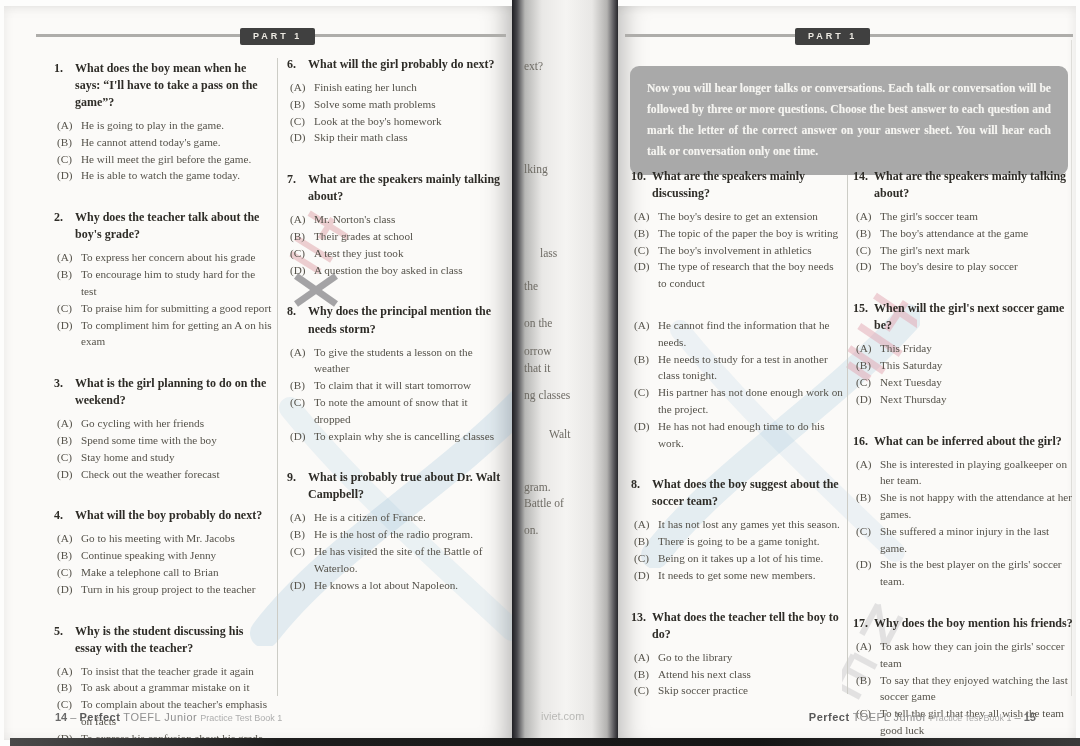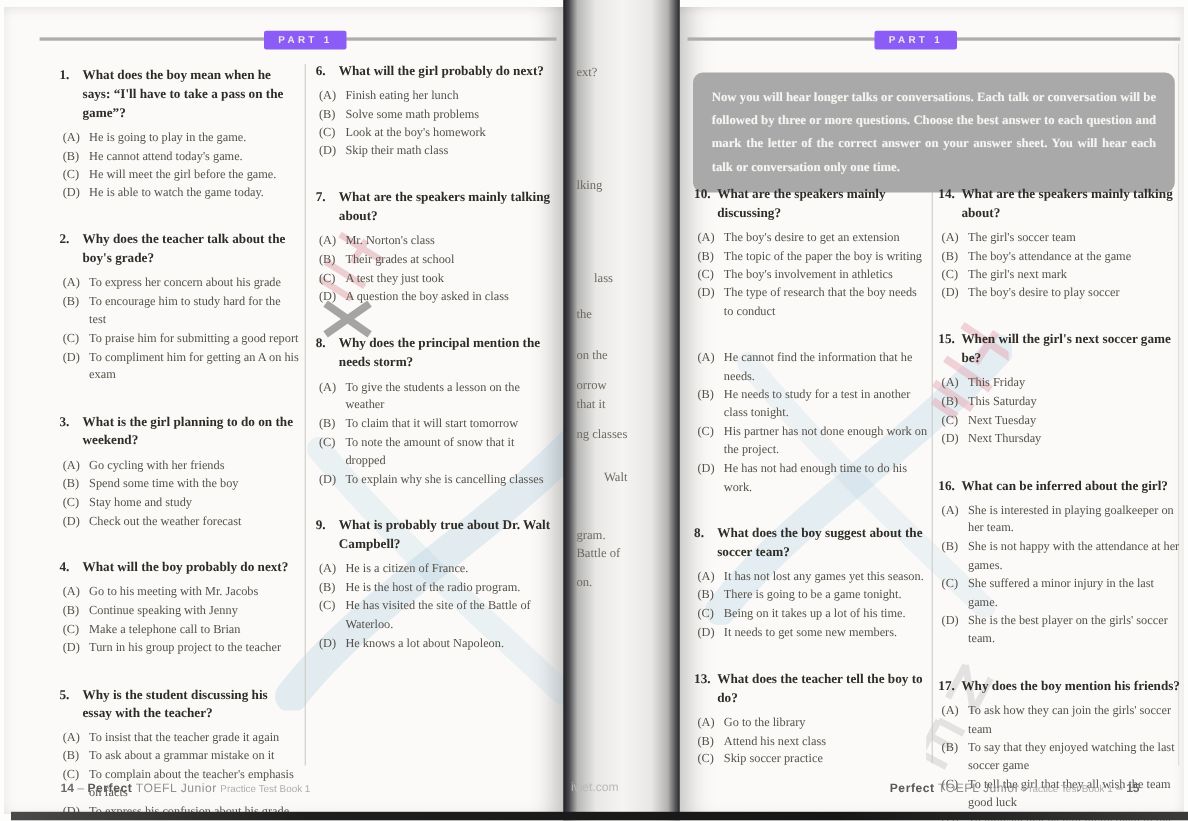--- a/index.html
+++ b/index.html
@@ -7,26 +7,26 @@
        font-family:"Liberation Serif",serif;}
   .page{position:absolute;top:6px;height:734px;background:#fbfaf8;}
   .page.left{left:4px;width:508px;
        box-shadow:inset -20px 0 24px -14px rgba(0,0,0,.28), inset 3px 2px 8px rgba(0,0,0,.05);}
   .page.right{left:618px;width:458px;
        box-shadow:inset 20px 0 24px -14px rgba(0,0,0,.25), inset -3px 2px 8px rgba(0,0,0,.06);}
   .gutter{position:absolute;left:512px;top:0;width:106px;height:746px;
        background:linear-gradient(90deg,#1f1f23 0px,#47474b 5px,#b7b7b5 13px,#e9e8e6 30px,
                   #f5f4f2 54px,#e8e7e5 80px,#b3b2b0 95px,#57565a 102px,#27272b 106px);}
   .frag{position:absolute;left:12px;color:#6e6b64;font-size:11.5px;white-space:nowrap;}
-  .gutter-wm{position:absolute;left:7px;top:710px;color:#b9b9b6;font-size:11px;
+  .gutter-wm{position:absolute;left:29px;top:710px;color:#b9b9b6;font-size:11px;
        font-family:"Liberation Sans",sans-serif;}
   .hline{position:absolute;top:34px;height:3px;background:#aeadaa;}
   .hline.l{left:36px;width:470px;}
   .hline.r{left:625px;width:448px;}
-  .ptab{position:absolute;top:28px;background:#8b5cf6;color:#ece9e2;
+  .ptab{position:absolute;top:28px;background:#404040;color:#ece9e2;
        font-family:"Liberation Sans",sans-serif;font-size:9px;font-weight:bold;
        letter-spacing:3px;padding:3px 13px 4px 13px;border-radius:2px;z-index:3;}
   .ptab.l{left:240px;}
   .ptab.r{left:795px;}
   .ibox{position:absolute;left:630px;top:66px;width:438px;box-sizing:border-box;
        padding:13px 17px;background:#a9a9a9;border-radius:9px;color:#f6f5f1;
        font-size:11.6px;font-weight:bold;line-height:1.8;text-align:justify;z-index:2;
        text-shadow:0 0 1px rgba(255,255,255,.35);}
   .col{position:absolute;z-index:2;font-size:11.2px;color:#55524a;}
   #lcol1{left:54px;top:60px;width:219px;}

